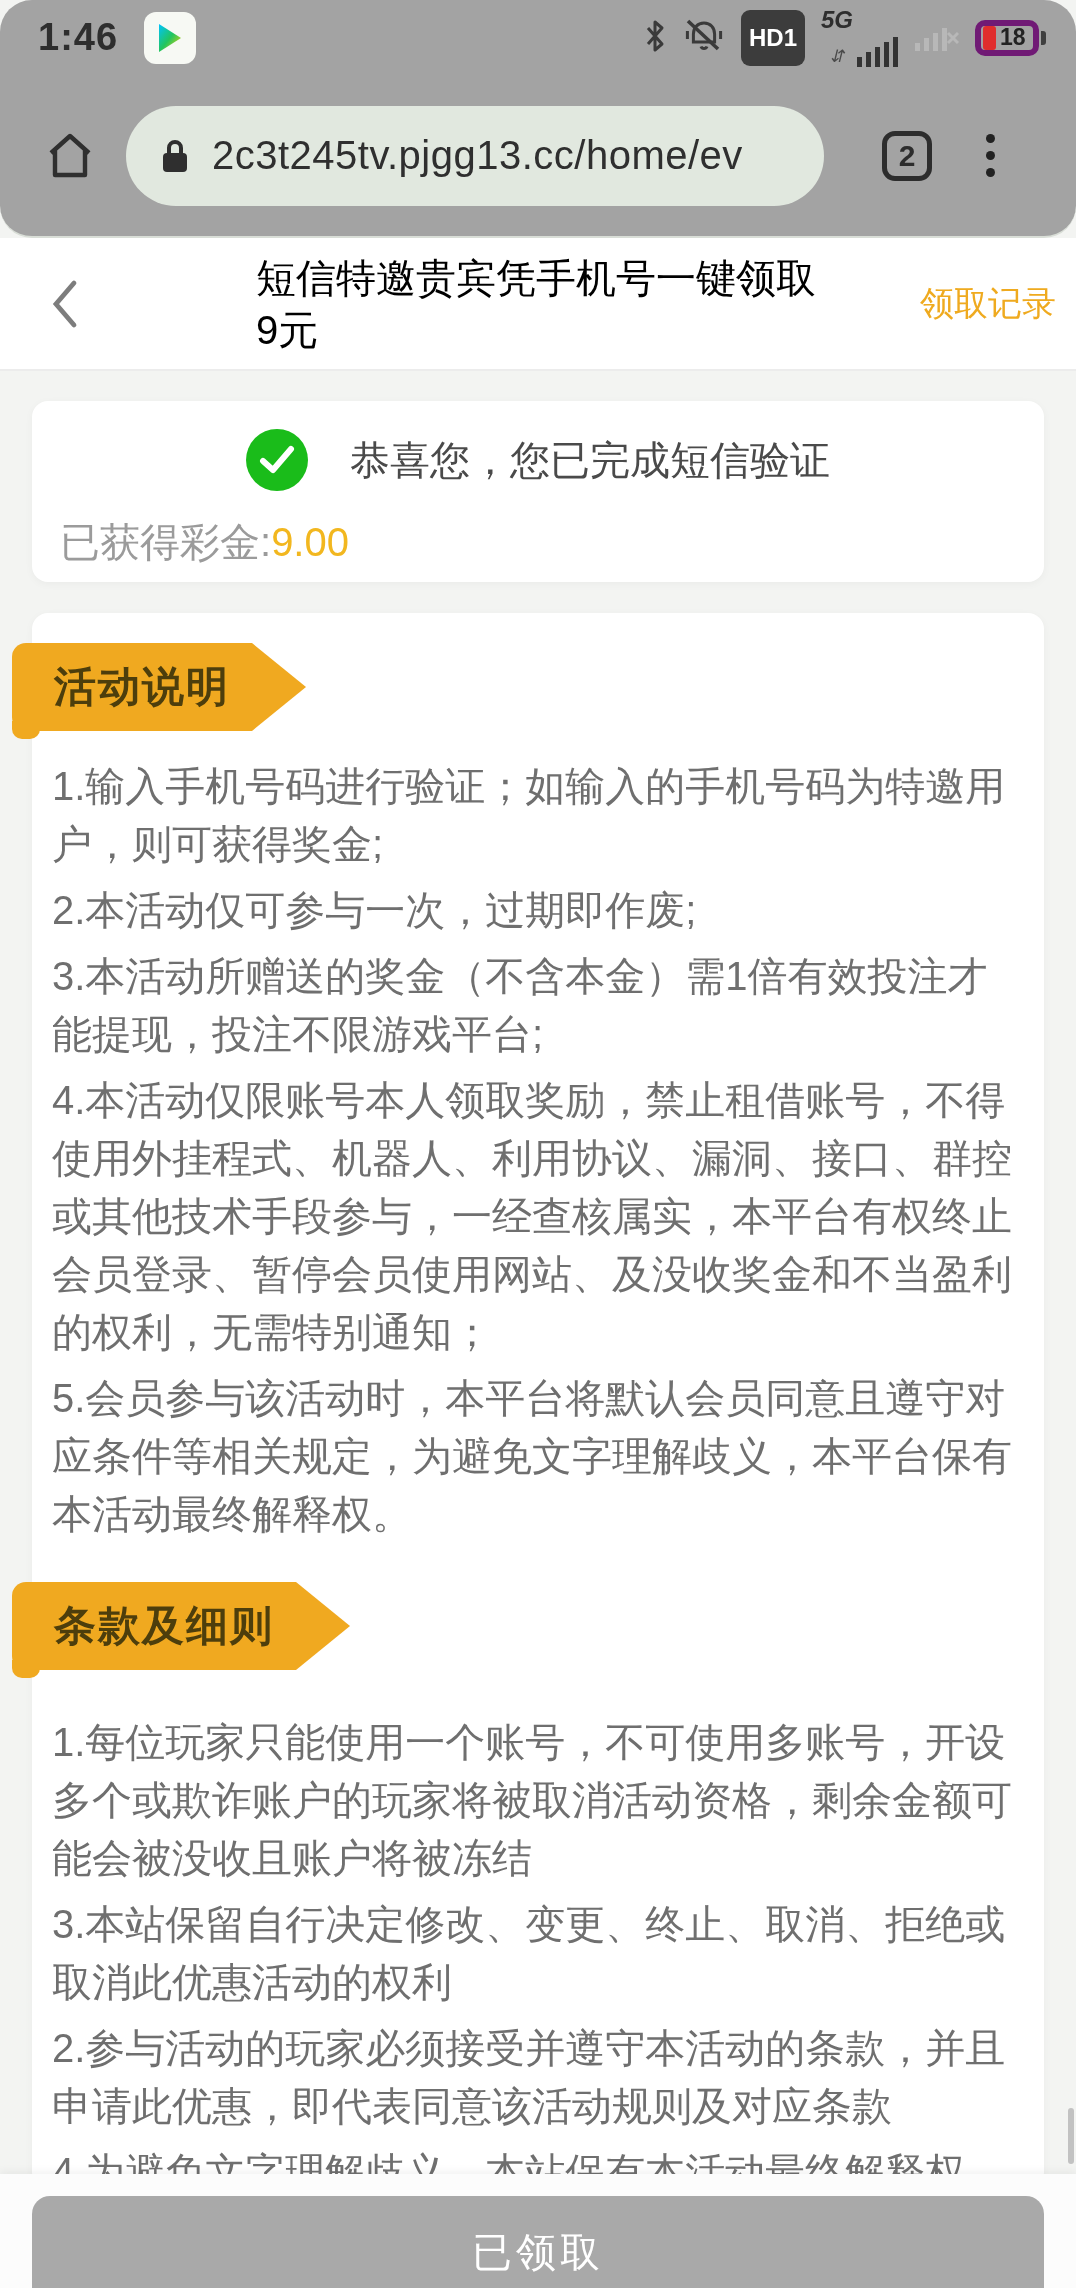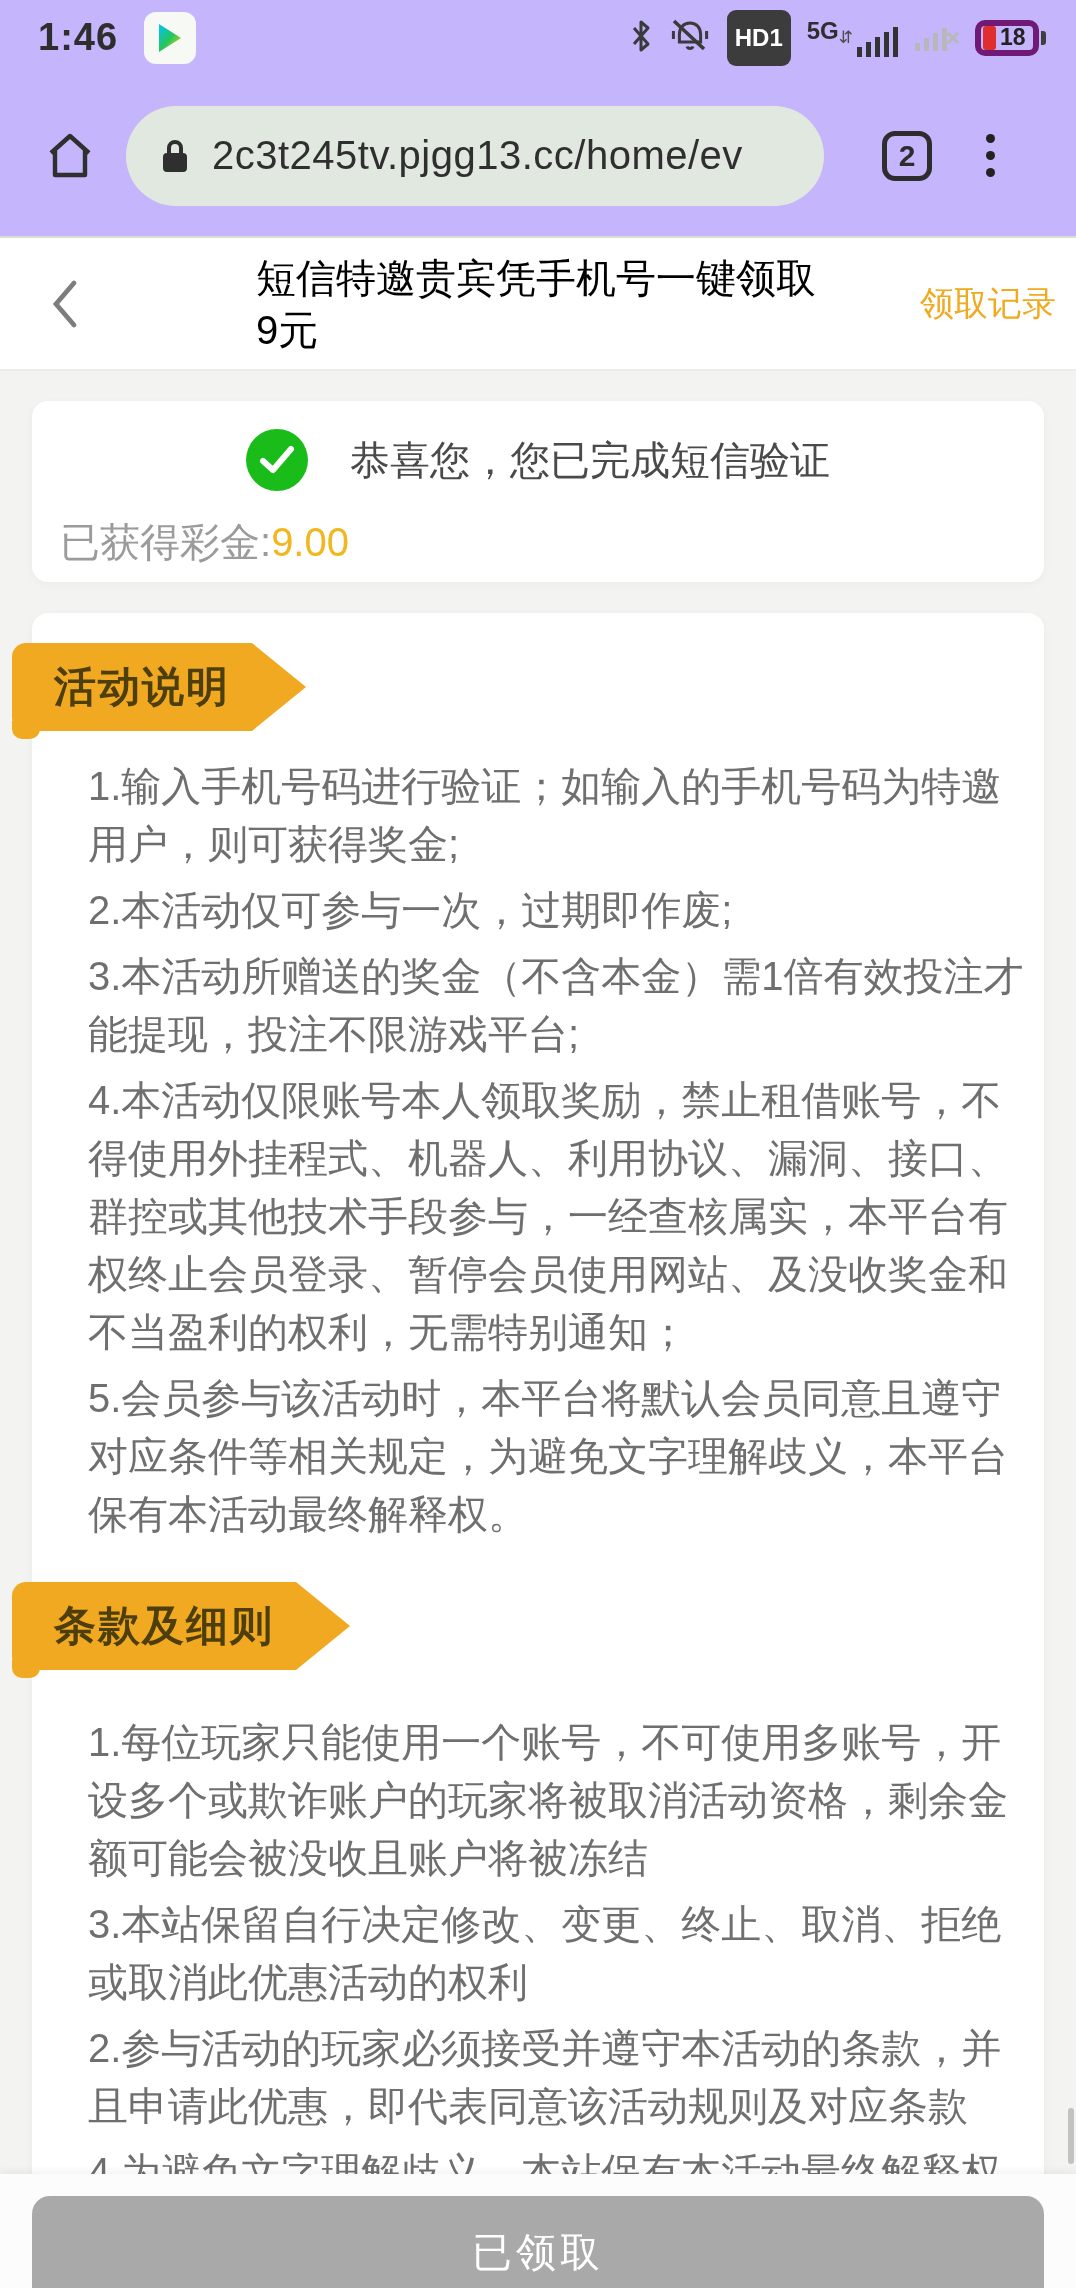--- a/index.html
+++ b/index.html
@@ -3,21 +3,21 @@
 <meta charset="utf-8">
 <style>
   * { margin:0; padding:0; box-sizing:border-box; }
   html,body { width:1076px; height:2288px; overflow:hidden; }
   body {
     font-family:"Liberation Sans", sans-serif;
     background:#f3f4f2;
     position:relative;
   }
   
-  .chrome { background:#c4b5fd; border-bottom:2px solid #d9ded7; }
+  .chrome { background:#a3a3a3; border-bottom:2px solid #d9ded7;border-radius:32px; }
   .statusbar {
     height:75px; display:flex; align-items:center;
     padding:0 30px 0 38px; color:#2e2e2e;
   }
   .time { font-size:38px; font-weight:700; letter-spacing:1px; }
   .play-chip {
     width:52px; height:52px; margin-left:26px; background:#f7f9f4;
     border-radius:12px; display:flex; align-items:center; justify-content:center;
   }
   .status-right { margin-left:auto; display:flex; align-items:center; gap:16px; }
@@ -97,21 +97,21 @@
   .ribbon::after {
     content:""; position:absolute; left:100%; top:0;
     border-top:44px solid transparent; border-bottom:44px solid transparent;
     border-left:54px solid #f0a920;
   }
   .ribbon::before {
     content:""; position:absolute; left:0; bottom:-8px; width:28px; height:18px;
     background:#f0a920; border-radius:0 0 10px 10px;
   }
   .ribbon.second { margin-top:31px; }
-  .body-text { margin-top:26px; padding:0 20px;margin-left:36px; }
+  .body-text { margin-top:26px; padding:0 20px; }
   .body-text.terms { margin-top:43px; }
   .body-text p {
     font-size:40px; line-height:58px; color:#6f6f6f;
     word-break:break-all; margin:0 0 8px 0;
   }
 
   
   .footer {
     position:absolute; left:0; right:0; bottom:0; height:114px; background:#fcfcfc;
     box-shadow:0 -3px 8px rgba(0,0,0,0.05); z-index:5;
@@ -154,21 +154,21 @@
       <span>
         <svg width="42" height="36" viewBox="0 0 21 18">
           <path d="M10.5 2.5 C7.2 2.5 5.2 5 5.2 8 L5.2 12 L15.8 12 L15.8 8 C15.8 5 13.8 2.5 10.5 2.5 Z" fill="none" stroke="#3a3a3a" stroke-width="1.5"></path>
           <path d="M9 14.2 a1.6 1.6 0 0 0 3 0" fill="none" stroke="#3a3a3a" stroke-width="1.5"></path>
           <path d="M2.2 6.5 L2.2 10.5 M18.8 6.5 L18.8 10.5" stroke="#3a3a3a" stroke-width="1.5"></path>
           <line x1="2.5" y1="1.5" x2="17.5" y2="15.5" stroke="#3a3a3a" stroke-width="1.8"></line>
         </svg>
       </span>
       <span class="hd-badge">HD1</span>
       <span class="net">
-        <span style="display:flex;align-items:center;">
+        <span style="display:flex;flex-direction:column;align-items:center;font-style:italic;">
           <span class="net-label">5G</span>
           <span class="updown">⇵</span>
         </span>
         <svg width="42" height="30" viewBox="0 0 42 30">
           <rect x="0" y="20" width="5" height="10" fill="#333"></rect>
           <rect x="9" y="15" width="5" height="15" fill="#333"></rect>
           <rect x="18" y="10" width="5" height="20" fill="#333"></rect>
           <rect x="27" y="5" width="5" height="25" fill="#333"></rect>
           <rect x="36" y="0" width="5" height="30" fill="#333"></rect>
         </svg>

